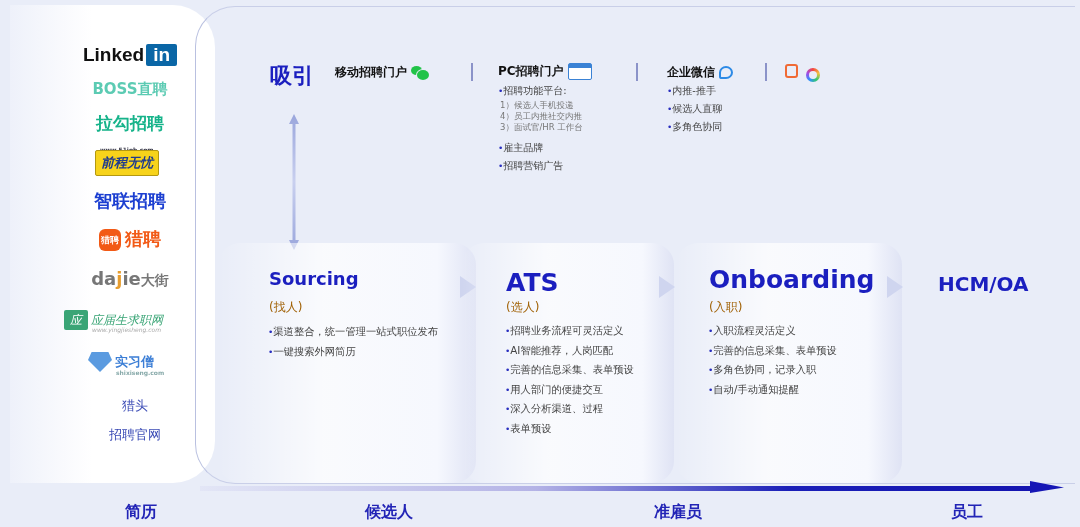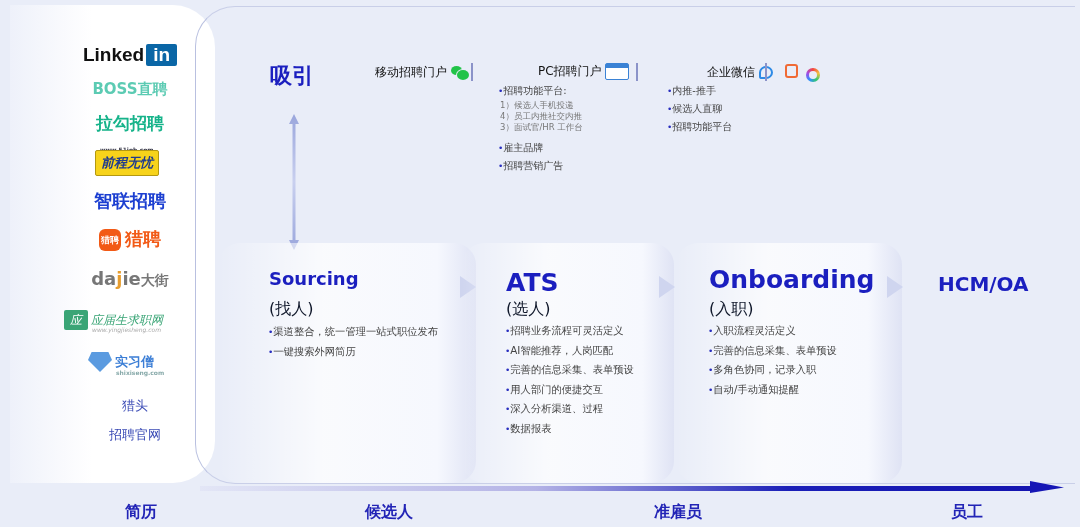--- a/index.html
+++ b/index.html
@@ -41,21 +41,21 @@
 
   
   .bracket {
     position: absolute; left: 195px; top: 6px; width: 880px; height: 478px;
     border-left: 1px solid #b9c0e0; border-top: 1px solid #c9cfe8; border-bottom: 1px solid #c9cfe8;
     border-radius: 40px 0 0 40px;
   }
 
   
   .attract-title { left: 270px; top: 61px; font-size: 22px; font-weight: bold; color: #1b1fbf; }
-  .portal-title { font-size: 12px; font-weight: normal; color: #111; white-space: nowrap; margin-left: 40px; }
+  .portal-title { font-size: 12px; font-weight: bold; color: #111; white-space: nowrap; }
   .sep { position: absolute; width: 1.5px; height: 18px; background: #8b93c9; }
   .bul { font-size: 10px; color: #444; line-height: 18px; white-space: nowrap; }
   .bul::before { content: "•"; color: #2a2fbf; font-size: 9px; }
   .sub { font-size: 8.5px; color: #777; line-height: 11px; margin-left: 2px; }
 
   .wechat-icon { display: inline-block; width: 18px; height: 14px; position: relative; vertical-align: middle; }
   .wechat-icon::before { content: ""; position: absolute; left: 0; top: 0; width: 11px; height: 9px; background: #21c348; border-radius: 50%; }
   .wechat-icon::after { content: ""; position: absolute; left: 6px; top: 4px; width: 12px; height: 10px; background: #21c348; border-radius: 50%; box-shadow: 0 0 0 1px #e9edf8; }
   .pc-icon { display: inline-block; width: 24px; height: 17px; border: 1.5px solid #3a82d5; background: #fff; vertical-align: middle; border-radius: 2px; position: relative; }
   .pc-icon::before { content: ""; position: absolute; left: 0; top: 0; right: 0; height: 4px; background: #3a82d5; }
@@ -68,21 +68,21 @@
   .v-arrow { left: 289px; top: 114px; width: 10px; height: 136px; }
 
   
   .card {
     position: absolute; top: 243px; height: 240px;
     background: linear-gradient(90deg, rgba(255,255,255,0.0) 0%, rgba(255,255,255,0.75) 40%, #f6f8fe 85%, #dfe3f4 100%);
     border-radius: 22px;
   }
   .notch { position: absolute; width: 16px; height: 22px; background: #cfd5ef; clip-path: polygon(0 0, 100% 50%, 0 100%); }
   .stage-title { position: absolute; font-weight: bold; color: #1b1fbf; white-space: nowrap; }
-  .stage-sub { position: absolute; font-size: 16px; color: #0f172a; }
+  .stage-sub { position: absolute; font-size: 12px; color: #a16207; }
   .stage-list { position: absolute; }
   .stage-list .bul { line-height: 18.5px; font-size: 10.3px; }
 
   
   .axis { left: 200px; top: 486px; width: 840px; height: 5px; background: linear-gradient(90deg, #e3e6f6 0%, #b4b3e6 40%, #1a1fb8 70%, #1414b0 100%); }
   .axis-head { left: 1030px; top: 481px; width: 34px; height: 12px; background: #1616b5; clip-path: polygon(0 0, 100% 55%, 0 100%); }
   .axis-label { top: 502px; font-size: 16px; font-weight: bold; color: #2224b6; white-space: nowrap; }
 </style>
 </head>
 <body>
@@ -129,21 +129,21 @@
 </div>
 <div class="sep" style="left:636px; top:63px;"></div>
 
 <div class="abs portal-title" style="left:667px; top:64px;">
   <span>企业微信</span>
   <span class="wxwork-icon"></span>
 </div>
 <div class="abs" style="left:667px; top:82px;">
   <div class="bul">内推-推手</div>
   <div class="bul">候选人直聊</div>
-  <div class="bul">招聘功能平台</div>
+  <div class="bul">多角色协同</div>
 </div>
 <div class="sep" style="left:765px; top:63px;"></div>
 <span class="abs people-icon" style="left:785px; top:64px;"></span>
 <span class="abs ring-icon" style="left:806px; top:64px;"></span>
 
 
 <svg class="abs v-arrow" viewBox="0 0 10 136">
   <defs>
       <linearGradient id="ga" x1="0" y1="0" x2="0" y2="1">
         <stop offset="0" stop-color="#9aa6dc"></stop>
@@ -170,21 +170,21 @@
 </div>
 
 <div class="stage-title" style="left:506px; top:268px; font-size:25px;">ATS</div>
 <div class="stage-sub" style="left:506px; top:299px;">(选人)</div>
 <div class="stage-list" style="left:505px; top:321px;">
   <div class="bul">招聘业务流程可灵活定义</div>
   <div class="bul">AI智能推荐，人岗匹配</div>
   <div class="bul">完善的信息采集、表单预设</div>
   <div class="bul">用人部门的便捷交互</div>
   <div class="bul">深入分析渠道、过程</div>
-  <div class="bul">数据报表</div>
+  <div class="bul">表单预设</div>
 </div>
 
 <div class="stage-title" style="left:709px; top:265px; font-size:25px;">Onboarding</div>
 <div class="stage-sub" style="left:709px; top:299px;">(入职)</div>
 <div class="stage-list" style="left:708px; top:321px;">
   <div class="bul">入职流程灵活定义</div>
   <div class="bul">完善的信息采集、表单预设</div>
   <div class="bul">多角色协同，记录入职</div>
   <div class="bul">自动/手动通知提醒</div>
 </div>

